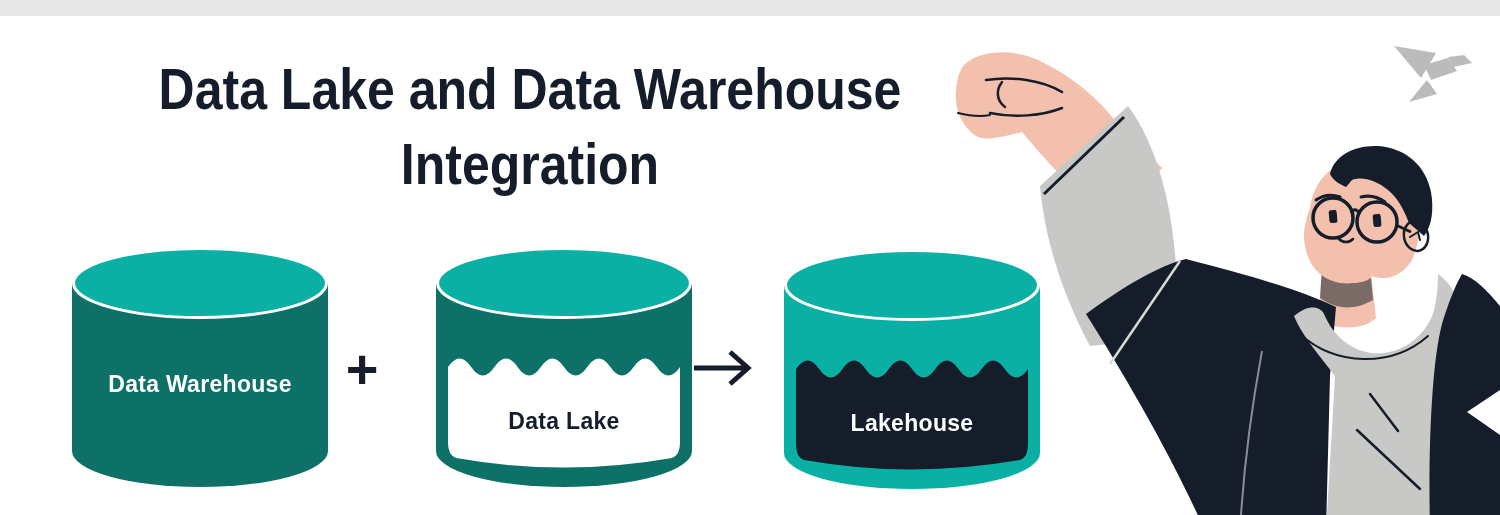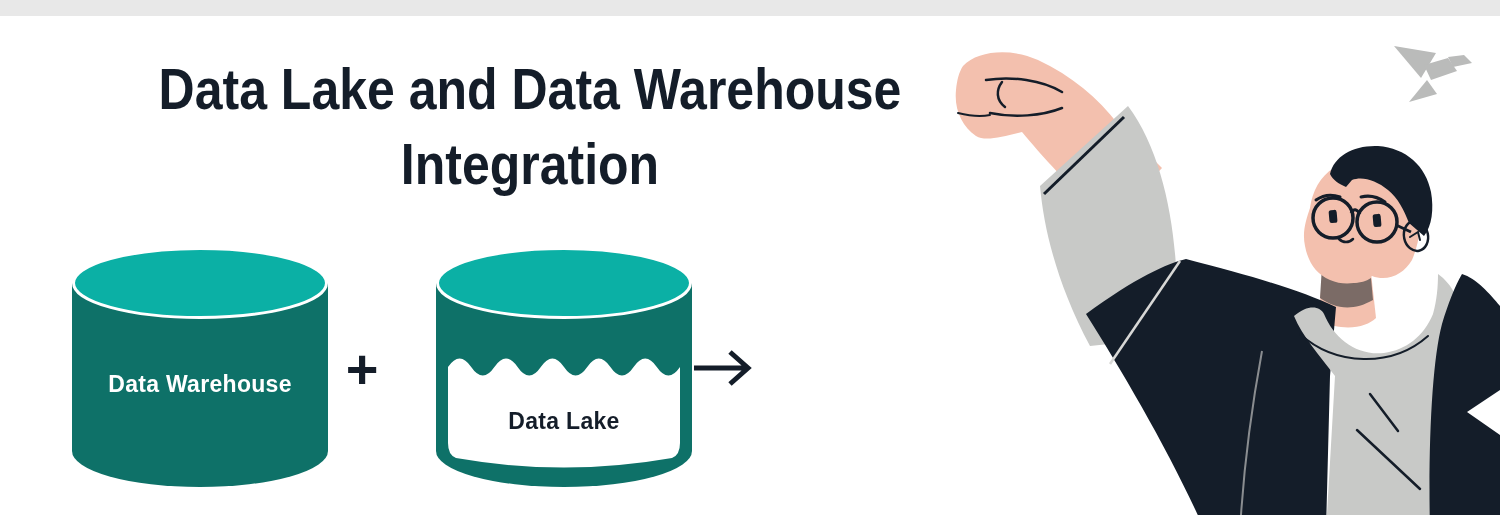--- a/index.html
+++ b/index.html
@@ -68,20 +68,29 @@
            L244,196 Q244,208 236,211 Q128,230 20,211 Q12,208 12,196 Z"></path>
       <ellipse class="top-lid" cx="128" cy="36" rx="126.5" ry="34.5"></ellipse>
     </svg>
     <div class="cyl-label label-ink" style="top:155px;">Data Lake</div>
   </div>
 
   <svg class="arrow-svg" viewBox="0 0 62 44">
     <path d="M2,22 L54,22 M38,6 L56,22 L38,38"></path>
   </svg>
 
+  <div class="cyl" style="left:772px;top:233px;">
+    <svg viewBox="0 0 256 240">
+      <path class="fill-teal-bright" d="M0,36 L0,204 A128,36 0 0 0 256,204 L256,36 Z"></path>
+      <path class="fill-ink" d="M12,120 q11.6,-17 23.2,0 q11.6,17 23.2,0 q11.6,-17 23.2,0 q11.6,17 23.2,0 q11.6,-17 23.2,0 q11.6,17 23.2,0 q11.6,-17 23.2,0 q11.6,17 23.2,0 q11.6,-17 23.2,0 q11.6,17 23.2,0
+           L244,196 Q244,208 236,211 Q128,230 20,211 Q12,208 12,196 Z"></path>
+      <ellipse class="top-lid" cx="128" cy="36" rx="126.5" ry="34.5"></ellipse>
+    </svg>
+    <div class="cyl-label label-white" style="top:155px;">Lakehouse</div>
+  </div>
 
   <svg class="person-svg" viewBox="940 0 560 515">
 
     <g>
       <path fill="var(--skin)" d="M963,50 C978,34 1012,32 1038,44 C1072,60 1098,82 1118,108
         L1162,152 L1108,210 C1072,172 1040,138 1022,116 C1004,120 986,126 976,120
         C962,110 954,94 956,74 C957,64 959,56 963,50 Z"></path>
       <path class="stroke-ink w25 round" d="M986,64 C1012,60 1042,64 1062,76"></path>
       <path class="stroke-ink w25 round" d="M990,97 C1014,102 1042,100 1062,92"></path>
       <path class="stroke-ink w25 round" d="M1002,66 C996,74 996,84 1005,91"></path>

